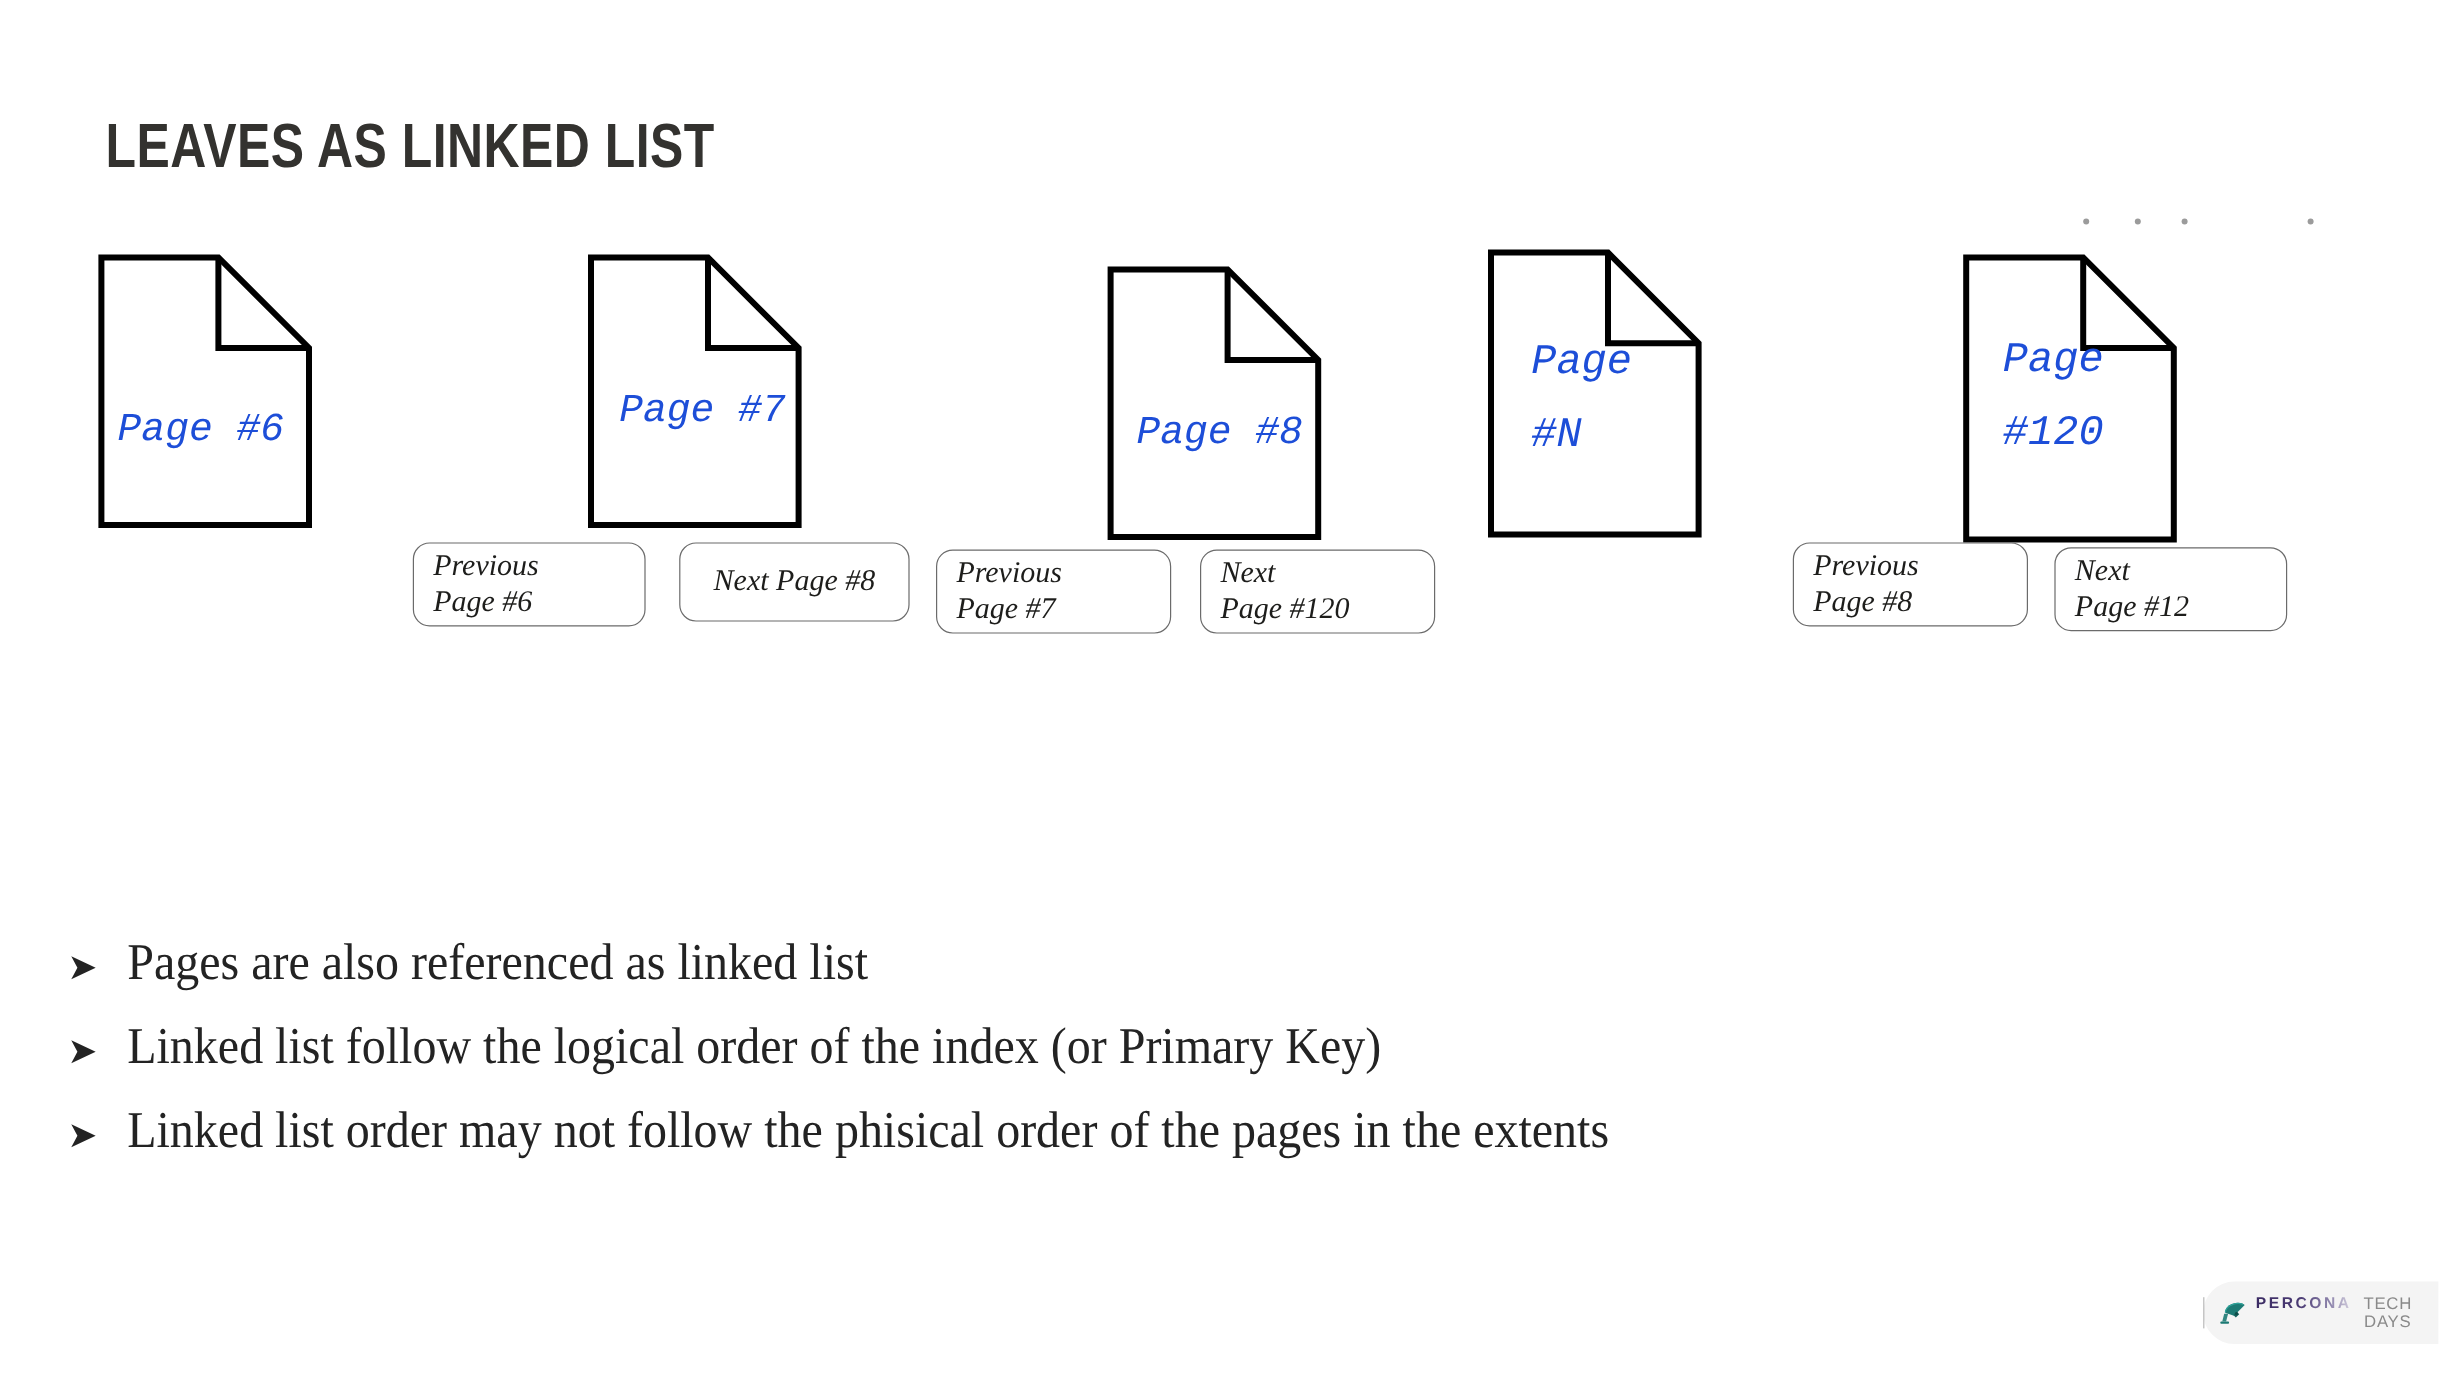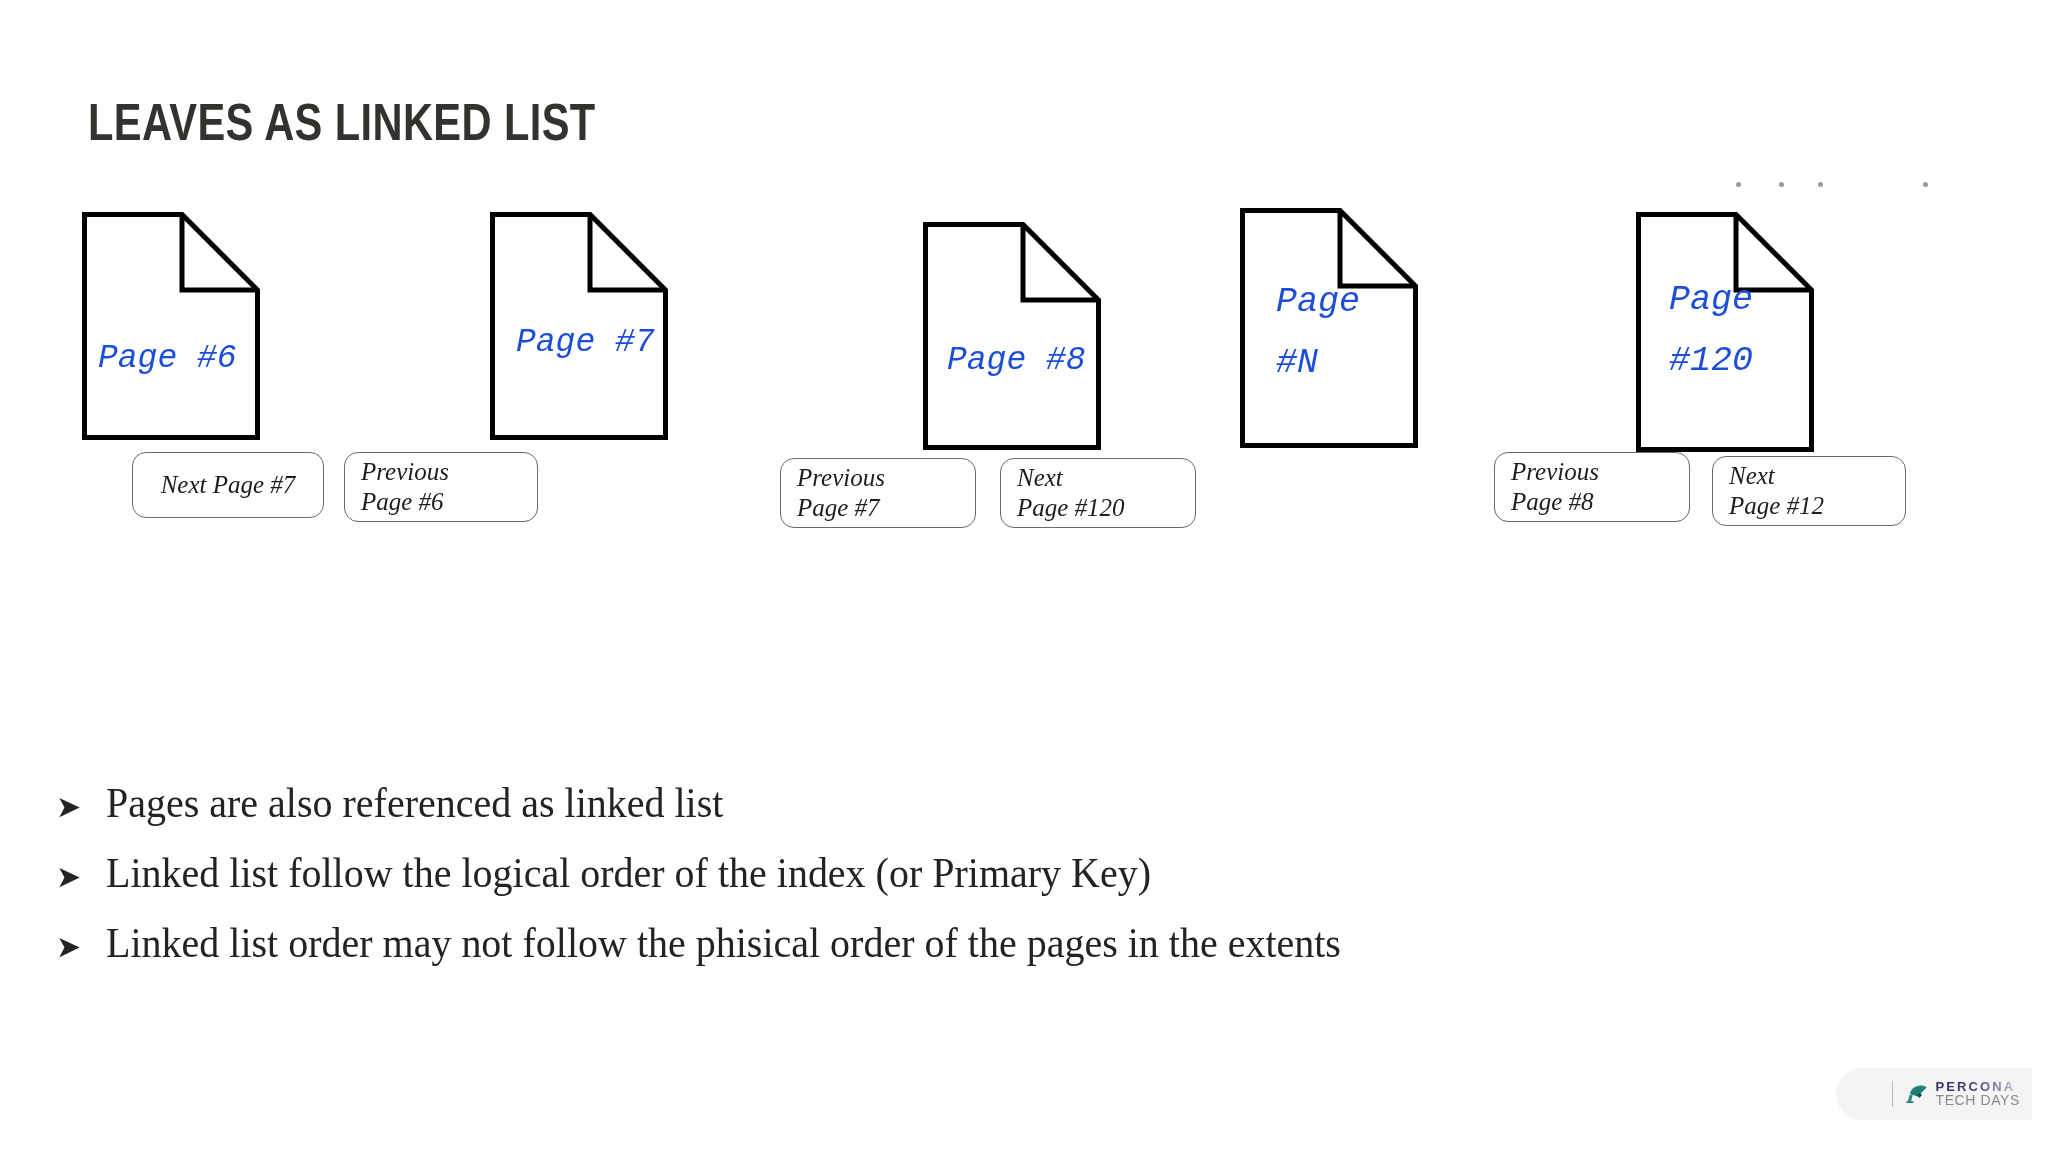--- a/index.html
+++ b/index.html
@@ -146,21 +146,21 @@
     margin-right: 10px;
   }
   #percona-logo .dish-icon {
     width: 26px;
     height: 26px;
     margin-right: 7px;
     flex: 0 0 auto;
   }
   #percona-logo .logo-words {
     display: flex;
-    flex-direction: column;
+    flex-direction: row;
     justify-content: center;
   }
   #percona-logo .logo-primary {
     font-family: "Liberation Sans", sans-serif;
     font-weight: bold;
     font-size: 13px;
     letter-spacing: 2.1px;
     line-height: 1.05;
     background: linear-gradient(90deg, #3b2c63 0%, #4a3a73 45%, #8f86ad 78%, #d6d2e0 100%);
     -webkit-background-clip: text;
@@ -213,23 +213,23 @@
 #N</div>
     </div>
     <div class="page-doc" style="left: 1636px; top: 212px; width: 178px; height: 240px;">
       <svg viewBox="0 0 178 240">
         <polygon points="2.5,2.5 100,2.5 175.5,78 175.5,237.5 2.5,237.5" fill="#ffffff" stroke="#000000" stroke-width="5" stroke-linejoin="miter"></polygon>
         <polyline points="100,2.5 100,78 175.5,78" fill="none" stroke="#000000" stroke-width="5" stroke-linejoin="miter"></polyline>
       </svg>
       <div class="page-label" style="font-size: 35px; left: 33px; top: 58px; line-height: 1.75; text-align: left;">Page
 #120</div>
     </div>
-    <div class="link-box center-1line" style="left: 132px; top: 452px; width: 192px; height: 66px; border-color: rgb(107, 107, 107);">Next Page #7</div>
     <div class="link-box" style="left: 344px; top: 452px; width: 194px; height: 70px; border-color: rgb(107, 107, 107);">Previous
 Page #6</div>
+    <div class="link-box center-1line" style="left: 566px; top: 452px; width: 192px; height: 66px; border-color: rgb(107, 107, 107);">Next Page #8</div>
     <div class="link-box" style="left: 780px; top: 458px; width: 196px; height: 70px; border-color: rgb(107, 107, 107);">Previous
 Page #7</div>
     <div class="link-box" style="left: 1000px; top: 458px; width: 196px; height: 70px; border-color: rgb(107, 107, 107);">Next
 Page #120</div>
     <div class="link-box" style="left: 1494px; top: 452px; width: 196px; height: 70px; border-color: rgb(107, 107, 107);">Previous
 Page #8</div>
     <div class="link-box" style="left: 1712px; top: 456px; width: 194px; height: 70px; border-color: rgb(107, 107, 107);">Next
 Page #12</div>
     <div class="ellipsis-dot" style="left: 1736px; top: 182px; background: rgb(155, 155, 155);"></div>
     <div class="ellipsis-dot" style="left: 1779px; top: 182px; background: rgb(155, 155, 155);"></div>

